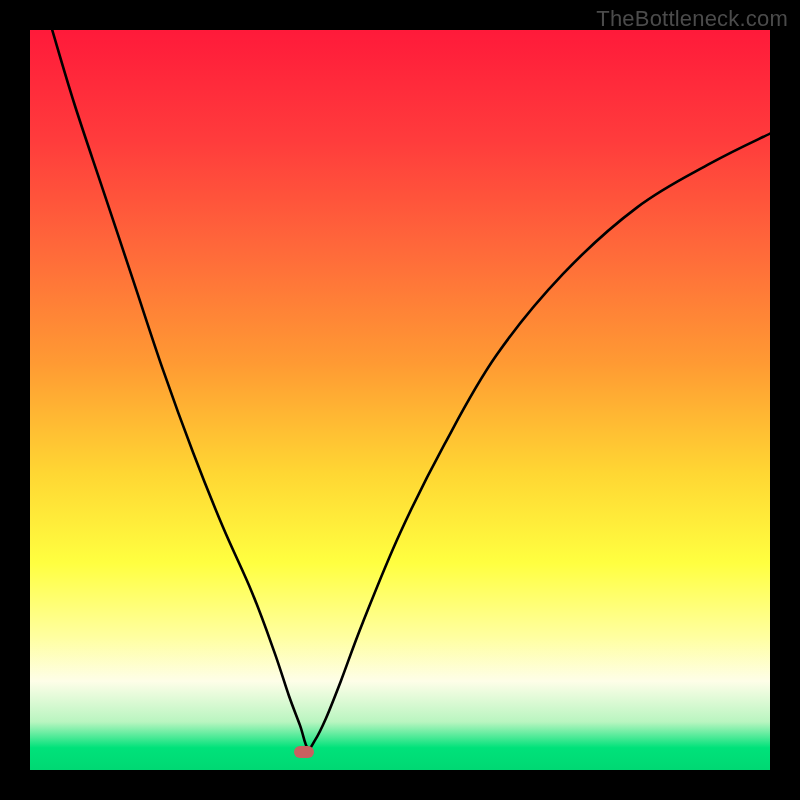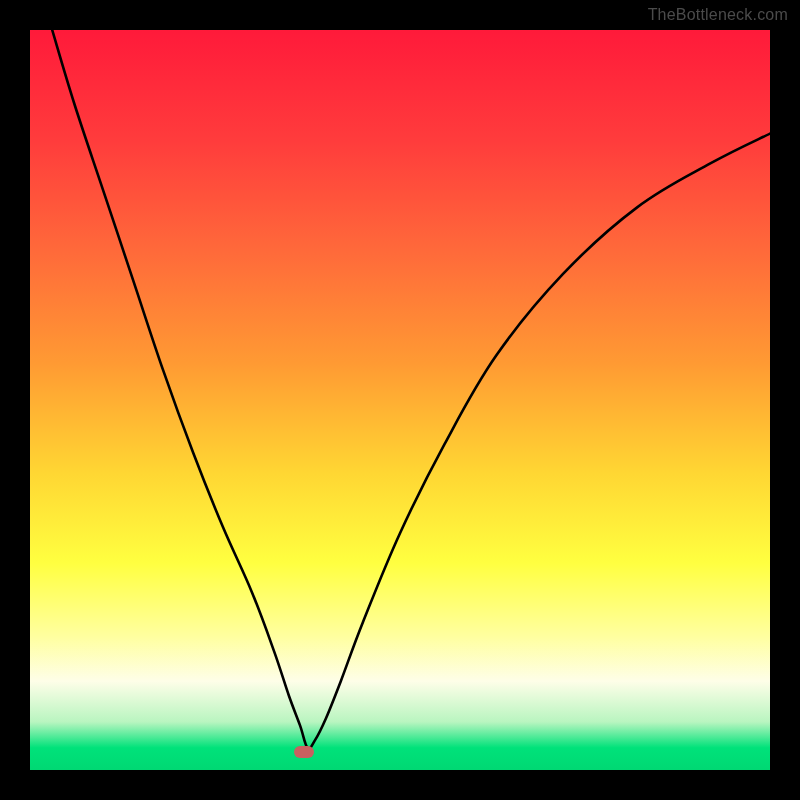--- a/index.html
+++ b/index.html
@@ -9,21 +9,21 @@
     height: 800px;
     background: #000;
     position: relative;
     font-family: Arial, Helvetica, sans-serif;
   }
   .watermark {
     position: absolute;
     top: 6px;
     right: 12px;
     color: #4b4b4b;
-    font-size: 16px;
+    font-size: 22px;
     font-weight: 400;
     z-index: 10;
     letter-spacing: 0.2px;
   }
   .frame {
     position: absolute;
     left: 30px;
     top: 30px;
     width: 740px;
     height: 740px;

